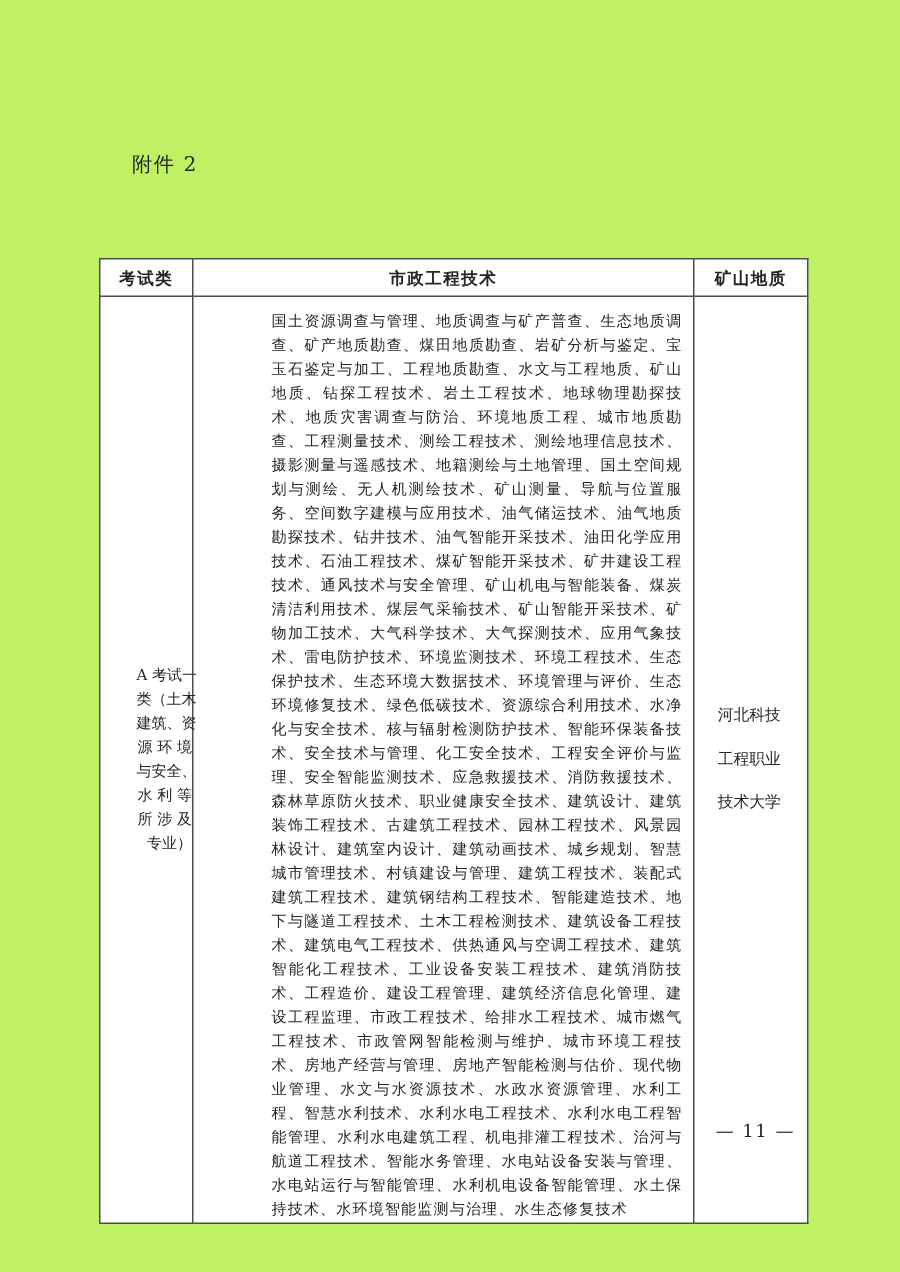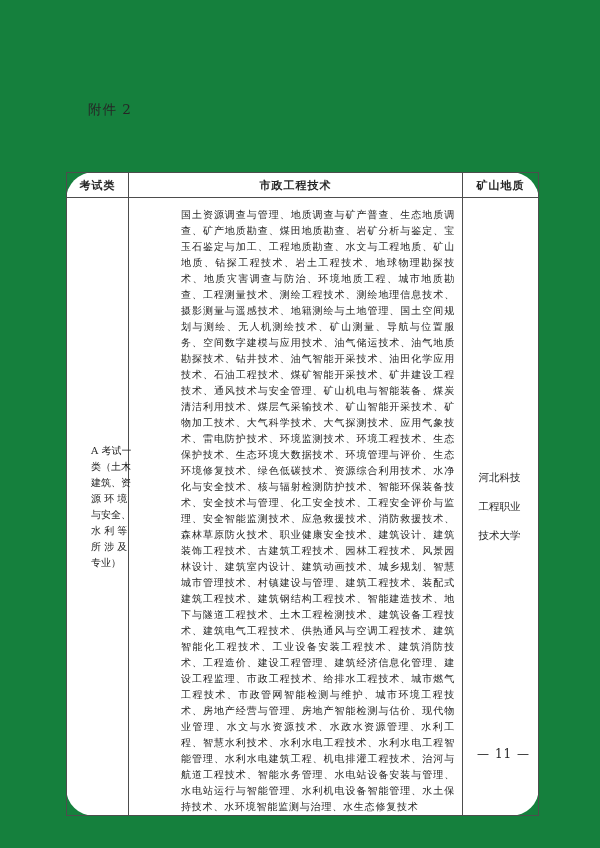--- a/index.html
+++ b/index.html
@@ -1,52 +1,51 @@
 <!DOCTYPE html>
 <html><head>
 <meta charset="utf-8">
 <style>
   html,body{margin:0;padding:0;background:#ffffff;}
   .page{
     position:relative;
     width:600px;height:848px;
-    background:#15803d;
+    background:#bef264;
     color:#262626;
     font-family:"DejaVu Serif","Liberation Serif",serif;
     overflow:hidden;
   }
   .attachment{
     position:absolute;left:88px;top:101px;
     font-size:13.5px;letter-spacing:1px;
   }
   .title{
     position:absolute;left:0;right:0;top:133px;
     margin:0;text-align:center;
     font-size:21px;font-weight:bold;letter-spacing:2px;
   }
   table.majors-table{
     position:absolute;left:66px;top:172px;
     width:472px;border-collapse:collapse;table-layout:fixed;
     background:#ffffff;
-    border-radius:28px;
   }
   .majors-table th,.majors-table td{
     border:1px solid #4d4d4d;
     padding:0;
   }
   .majors-table th{
     height:24px;
     font-size:11px;font-weight:bold;letter-spacing:1px;
     text-align:center;vertical-align:middle;
   }
   .col-cat{width:62px;}
   .col-majors{width:334px;}
   .col-school{width:76px;}
   td.cat-cell{
-    vertical-align:middle;text-align:left;
+    vertical-align:middle;text-align:right;
     font-size:10px;
     padding-left:24px;
   }
   .cat-line{line-height:16px;white-space:pre;}
   td.majors-cell{
     vertical-align:top;
     height:536px;
     overflow:hidden;
     padding-left:44px;
   }

